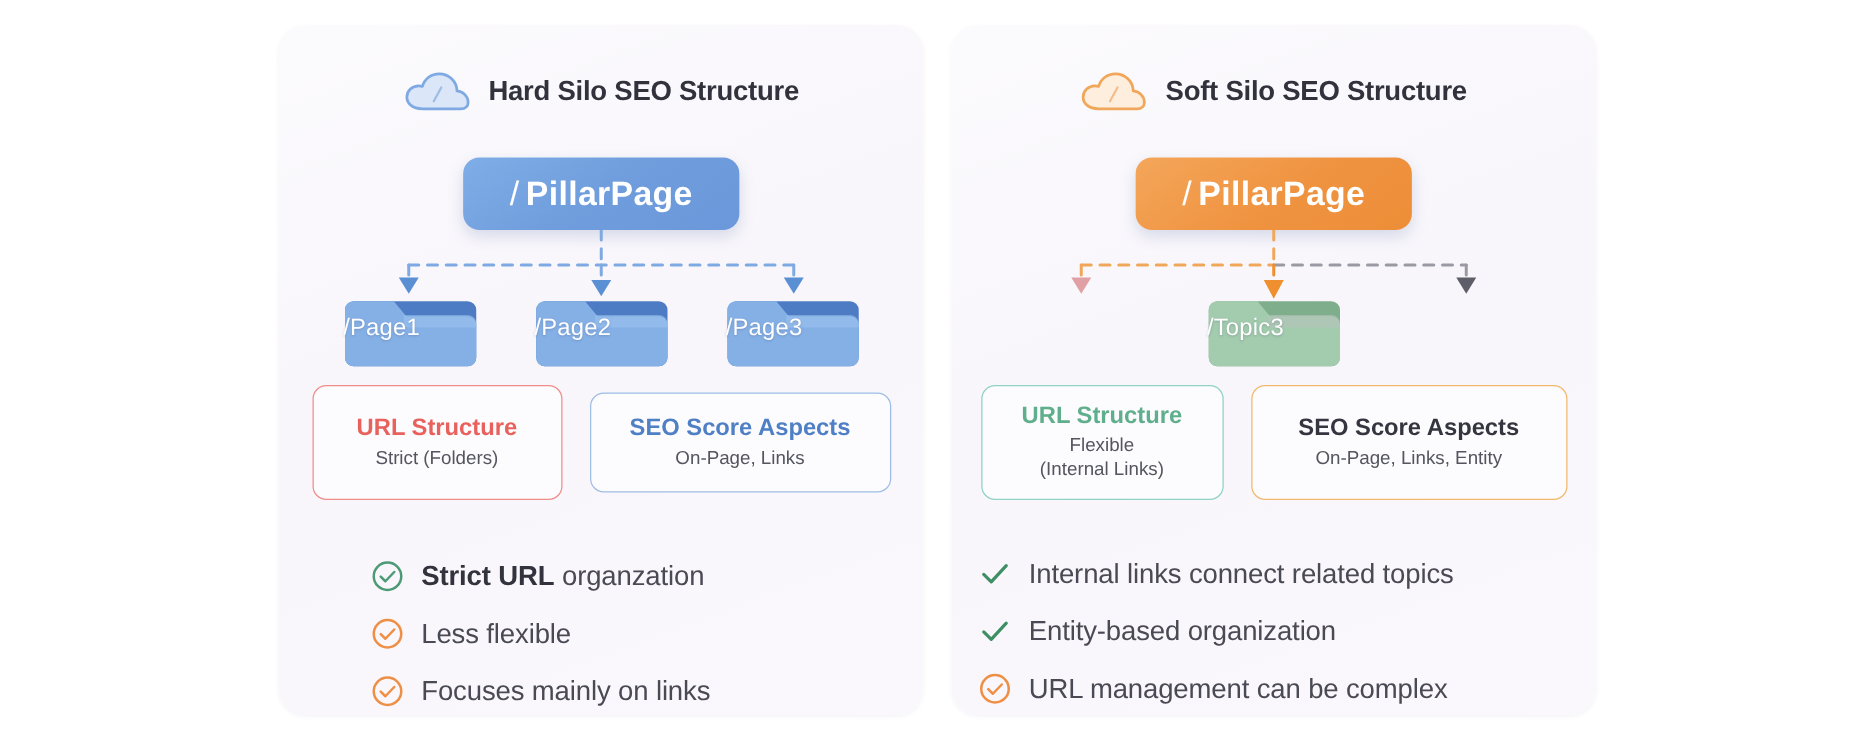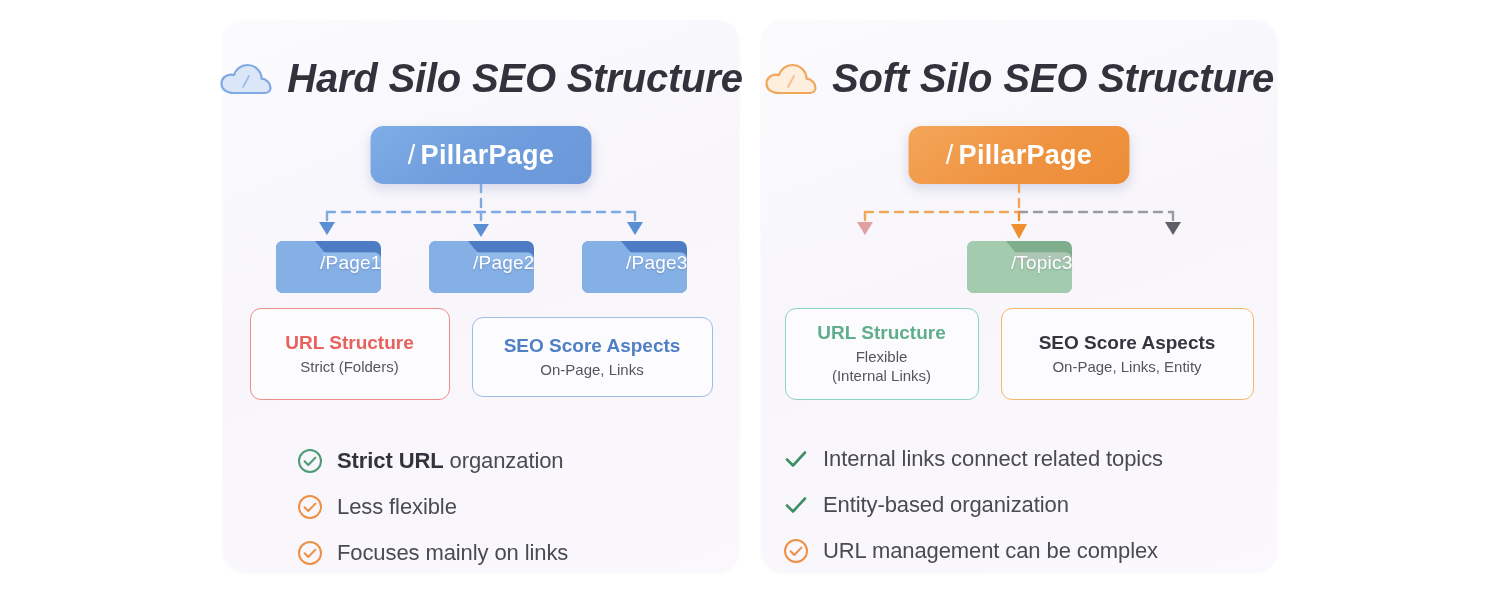--- a/index.html
+++ b/index.html
@@ -23,23 +23,22 @@
   .panel.left{left:223px;}
   .panel.right{left:761px;}
 
   
   .panel-head{
     position:absolute;top:36px;left:0;width:100%;
     display:flex;align-items:center;justify-content:center;gap:14px;
   }
   .cloud-icon{width:54px;height:34px;flex:0 0 auto;}
   .panel-title{
-    font-size:40px;font-weight:600;color:#32323c;letter-spacing:-.2px;
+    font-size:22px;font-weight:600;color:#32323c;letter-spacing:-.2px;
     white-space:nowrap;
-    font-style:italic;
   }
 
   
   .pillar{
     position:absolute;top:106px;left:50%;transform:translateX(-50%);
     width:221px;height:58px;border-radius:13px;
     display:flex;align-items:center;justify-content:center;
     color:#ffffff;font-size:27px;font-weight:700;letter-spacing:.3px;
     box-shadow:0 5px 12px rgba(90,110,170,.22);
   }
@@ -54,30 +53,30 @@
   .folder-row{
     position:absolute;top:216px;left:0;width:100%;
     display:flex;justify-content:center;gap:46px;
   }
   .folder{
     position:relative;width:107px;height:58px;flex:0 0 auto;
   }
   .folder svg{display:block;width:107px;height:58px;}
   .folder .label{
     position:absolute;left:0;top:16px;width:100%;
-    text-align:right;
+    text-align:left;
     color:#ffffff;font-size:19px;font-weight:500;letter-spacing:.2px;
     text-shadow:0 1px 2px rgba(60,70,100,.28);
     pointer-events:none;
   }
 
   
   .info-row{
     position:absolute;left:0;width:100%;
-    display:flex;justify-content:center;align-items:center;gap:22px;
+    display:flex;justify-content:center;align-items:flex-start;gap:22px;
   }
   .info-row.left-row{top:288px;}
   .info-row.right-row{top:288px;}
   .info-box{
     border-radius:11px;
     background:#fcfbfd;
     display:flex;flex-direction:column;align-items:center;justify-content:center;
     padding:10px 12px;
     box-sizing:border-box;
   }

